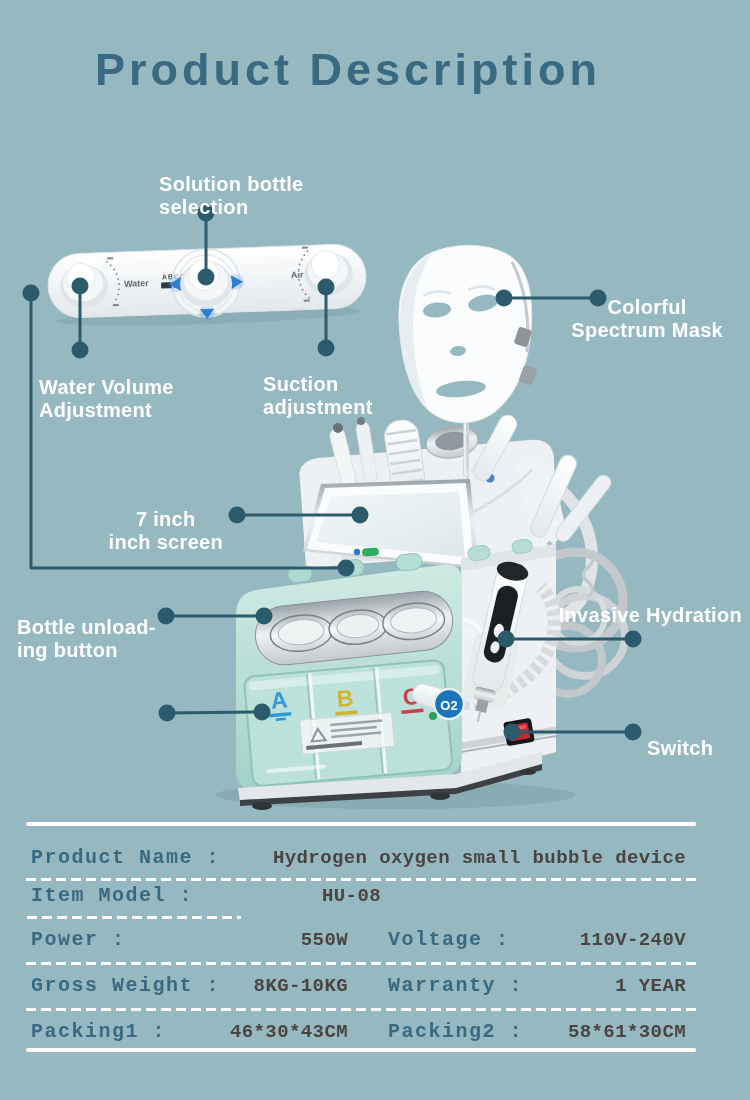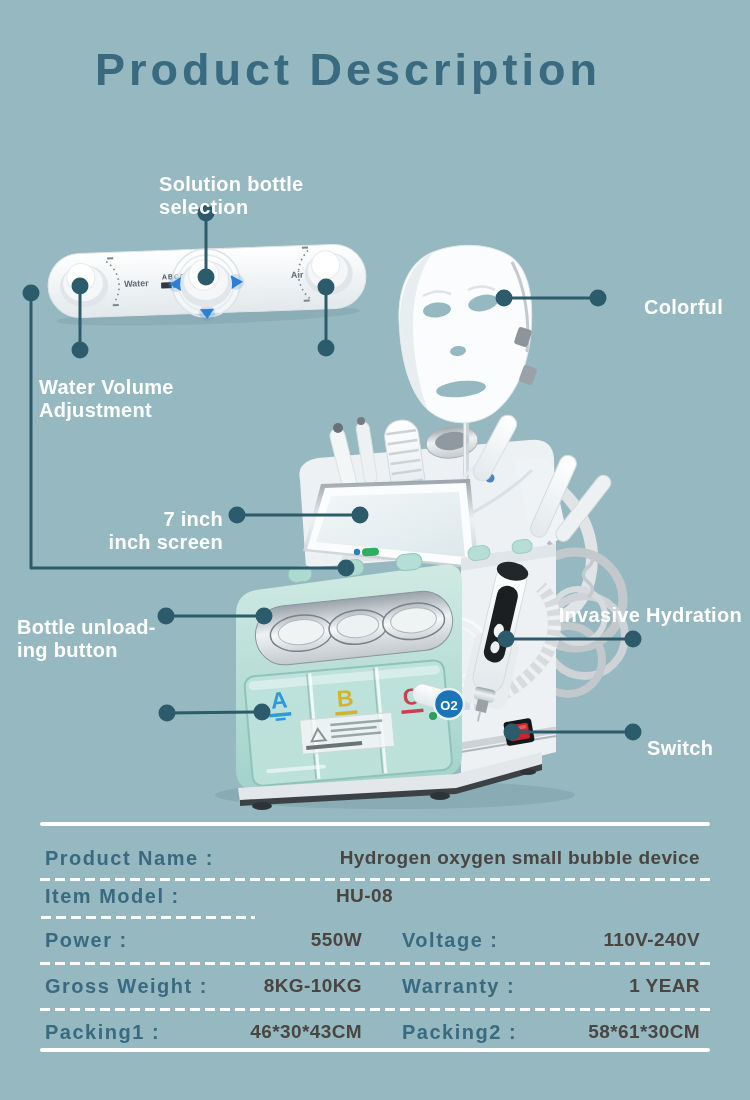--- a/index.html
+++ b/index.html
@@ -3,23 +3,23 @@
 <meta charset="utf-8">
 <style>
   html,body{margin:0;padding:0;background:#7fa3ad;}
   .stage{position:relative;width:750px;height:1100px;background:#95b8c1;overflow:hidden;
          font-family:"Liberation Sans",sans-serif;}
   .title{position:absolute;top:44px;left:0;width:696px;text-align:center;margin:0;
          font-size:45px;font-weight:800;letter-spacing:4px;color:#3a6a80;}
   svg.layer{position:absolute;left:0;top:0;}
   .co{position:absolute;color:#ffffff;font-weight:700;font-size:20px;line-height:22.5px;
       letter-spacing:.3px;white-space:nowrap;margin-top:16px;}
-  .co.r{text-align:right;}
+  .co.r{text-align:center;}
   
-  .spec{position:absolute;left:40px;top:822px;width:670px;height:232px;}
+  .spec{position:absolute;left:26px;top:822px;width:670px;height:232px;font-family:Liberation Mono, monospace;}
   .hline{position:absolute;left:0;width:670px;height:4px;background:#fff;border-radius:2px;}
   .dash{position:absolute;left:0;width:670px;height:3px;
         background:repeating-linear-gradient(90deg,#fff 0 10px,rgba(255,255,255,0) 10px 15px);}
   .dash.short{width:214px;}
   .row{position:absolute;left:0;width:670px;height:26px;line-height:26px;white-space:nowrap;}
   .row .lab{position:absolute;color:#3a6a80;font-weight:700;font-size:20px;letter-spacing:1.5px;}
   .row .val{position:absolute;color:#4b4542;font-weight:700;font-size:19px;letter-spacing:.4px;}
   .ta-r{}
 </style>
 </head>
@@ -309,22 +309,27 @@
   </svg>
 
   <div class="co" style="left:159px;top:157px">
     <div>Solution bottle</div>
     <div>selection</div>
   </div>
   <div class="co" style="left:39px;top:360px">
     <div>Water Volume</div>
     <div>Adjustment</div>
   </div>
+  <div class="co" style="left:263px;top:357px">
+    <div>Suction</div>
+    <div>adjustment</div>
+  </div>
   <div class="co r" style="right:27px;top:280px">
     <div>Colorful</div>
+    <div>Spectrum Mask</div>
   </div>
   <div class="co r" style="right:527px;top:492px">
     <div>7 inch</div>
     <div>inch screen</div>
   </div>
   <div class="co" style="left:17px;top:600px">
     <div>Bottle unload-</div>
     <div>ing button</div>
   </div>
   <div class="co r" style="right:8px;top:588px">

